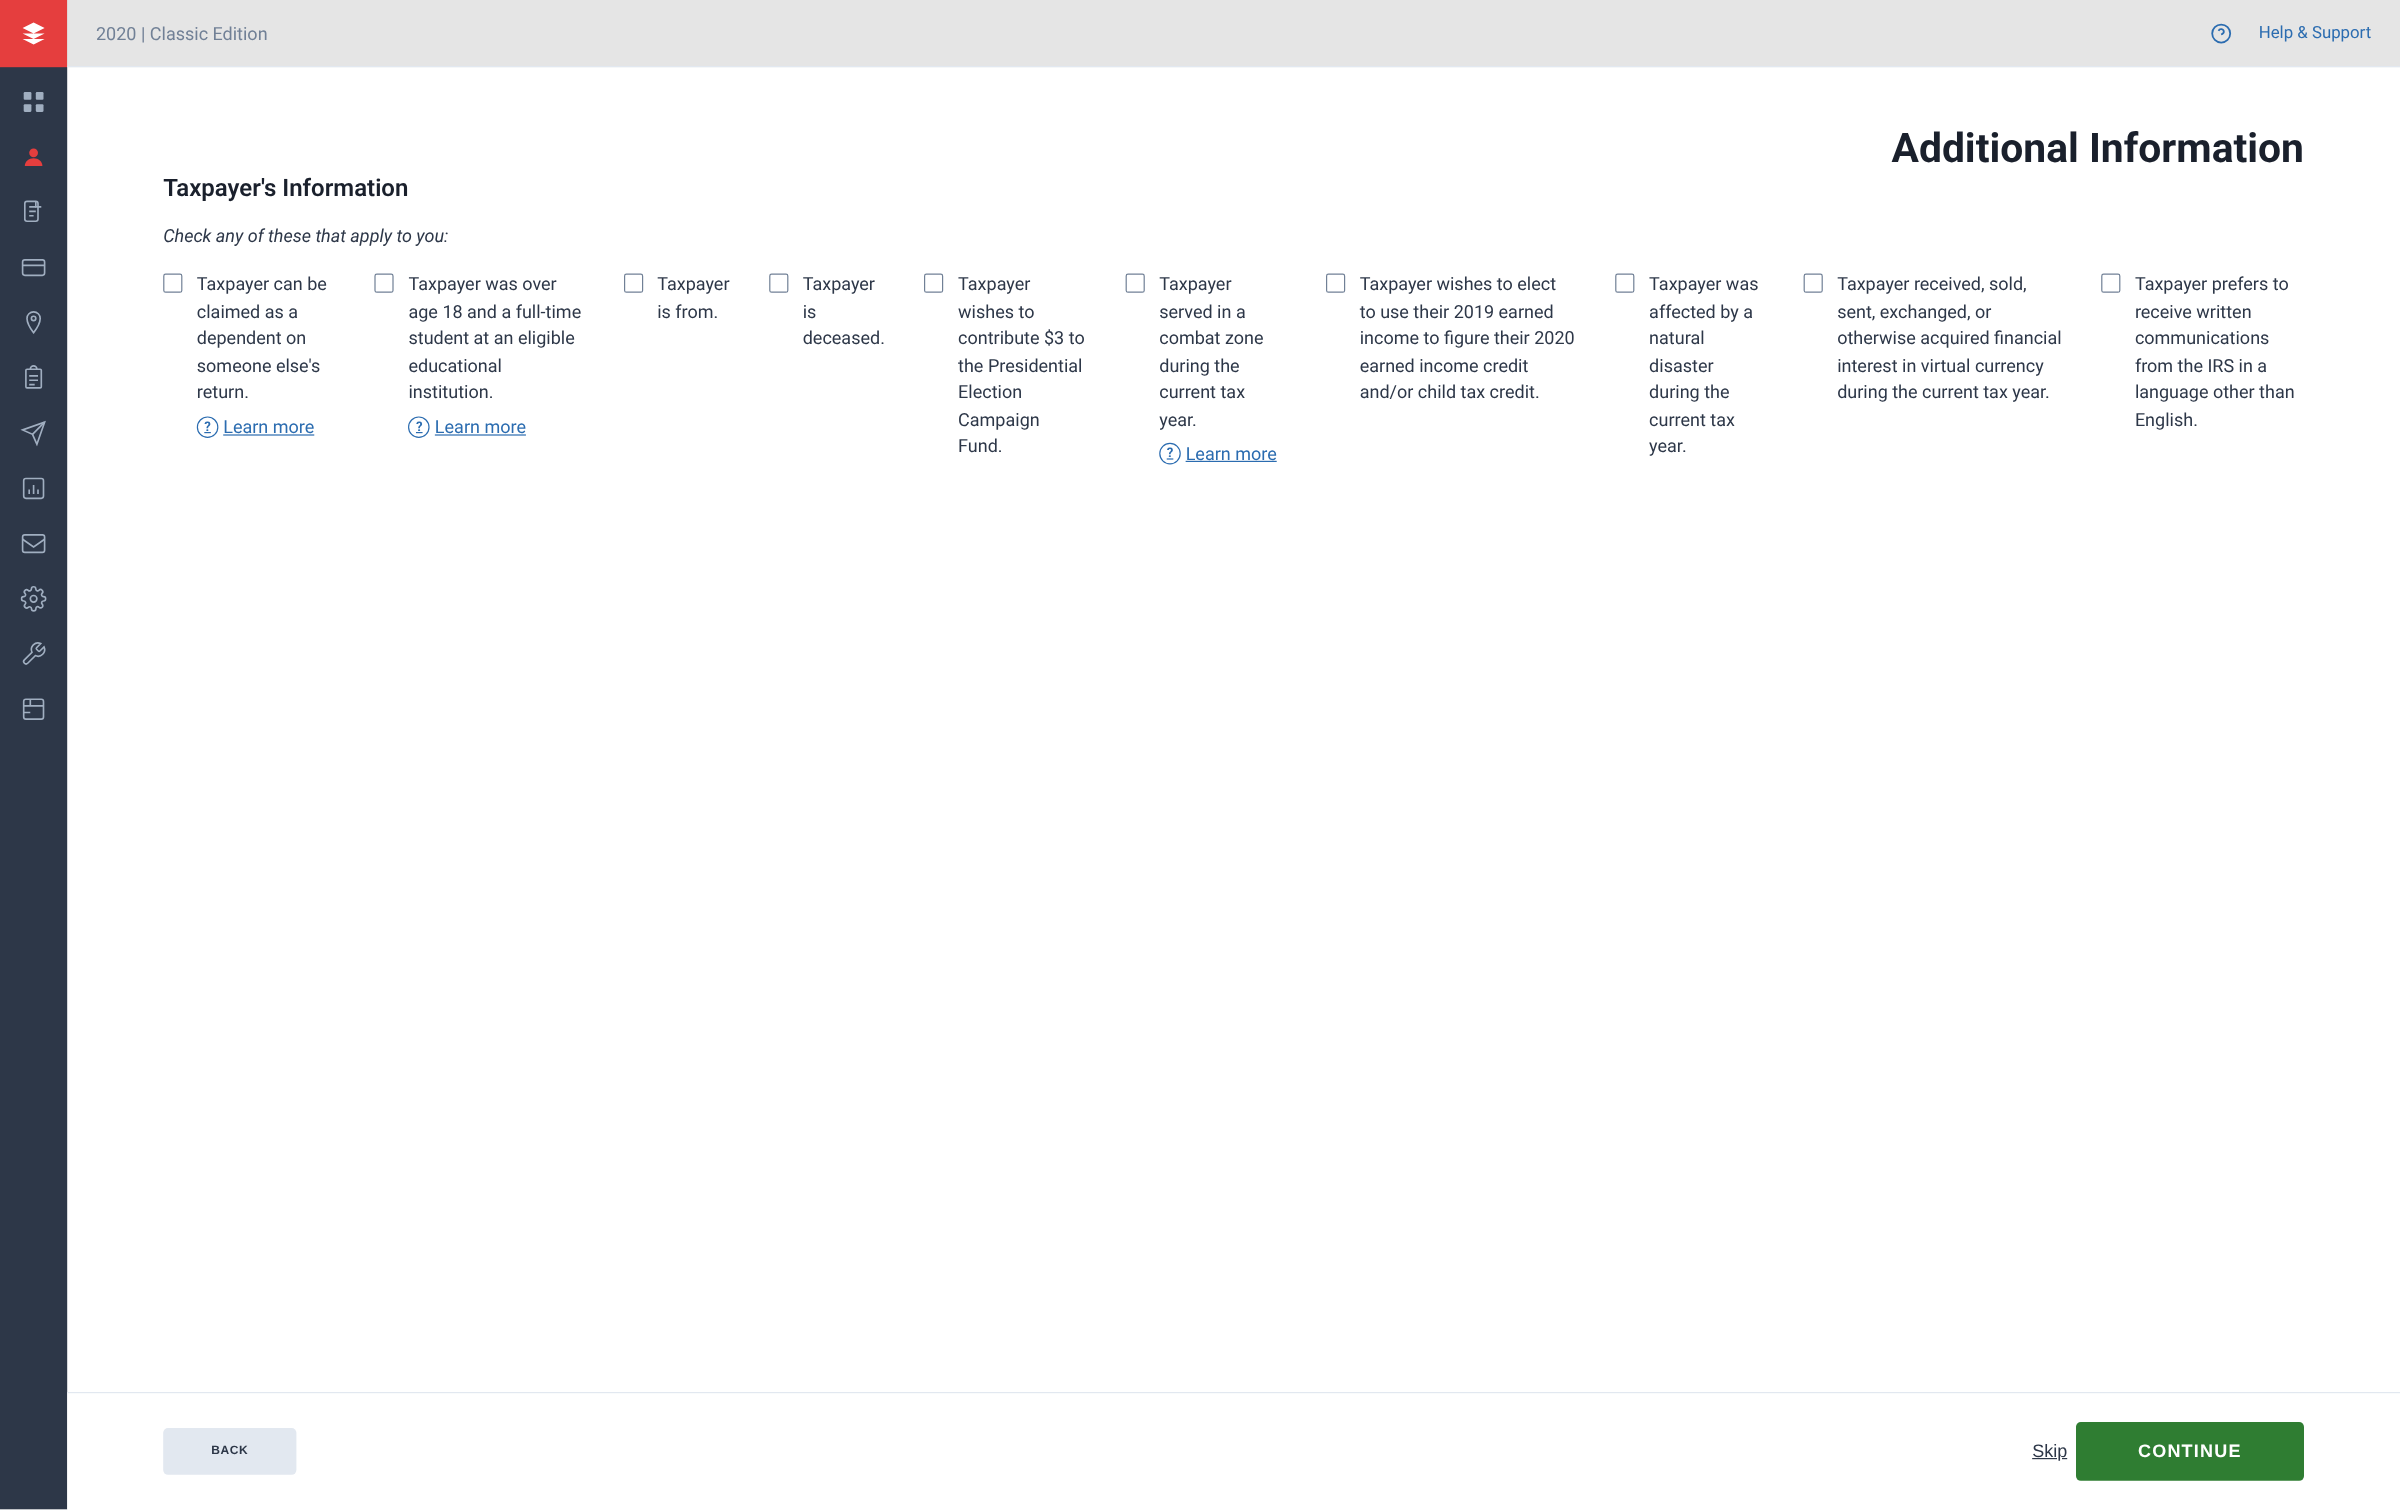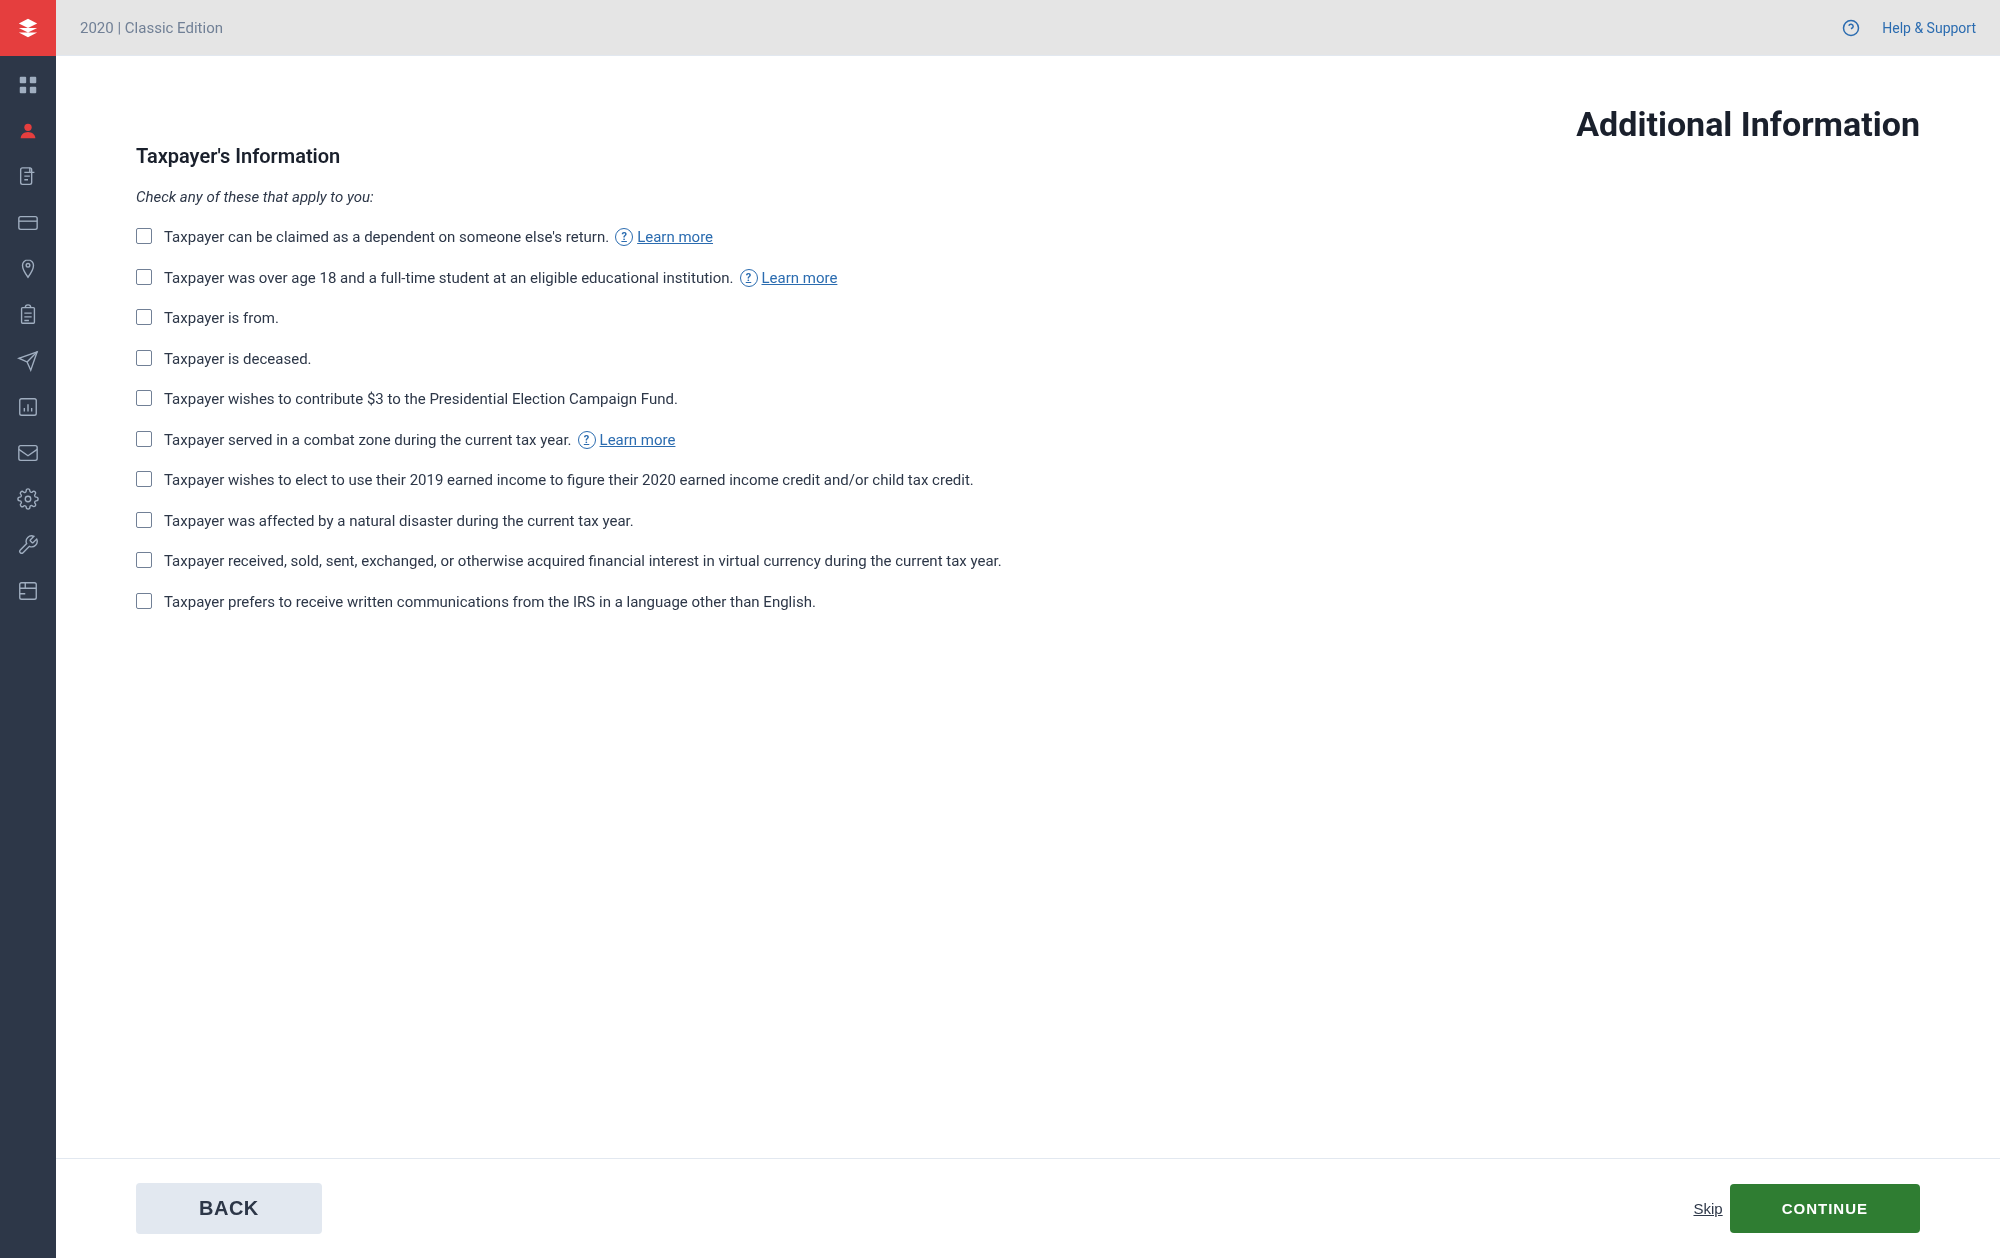--- a/index.html
+++ b/index.html
@@ -103,22 +103,22 @@
 
     .instruction {
       font-size: 15px;
       color: #2d3748;
       margin-bottom: 20px;
       font-style: italic;
     }
 
     .checkbox-list {
       display: flex;
-      flex-direction: column;
-      gap: 18px;
+      flex-direction: row;
+      gap: 33px;
     }
 
     .checkbox-item {
       display: flex;
       align-items: flex-start;
       gap: 12px;
     }
 
     .checkbox-item input[type="checkbox"] {
       width: 16px;
@@ -177,25 +177,25 @@
       display: flex;
       align-items: center;
       justify-content: space-between;
       padding: 24px 80px;
       border-top: 1px solid #e2e8f0;
       background: #fff;
       flex-shrink: 0;
     }
 
     .back-button {
-      padding: 14px 63px;
+      padding: 14px 40px;
       background: #e2e8f0;
       border: none;
       border-radius: 4px;
-      font-size: 20px;
+      font-size: 10px;
       font-weight: 700;
       color: #2d3748;
       cursor: pointer;
       letter-spacing: 0.5px;
     }
 
     .right-buttons {
       display: flex;
       align-items: center;
       gap: 7px;

